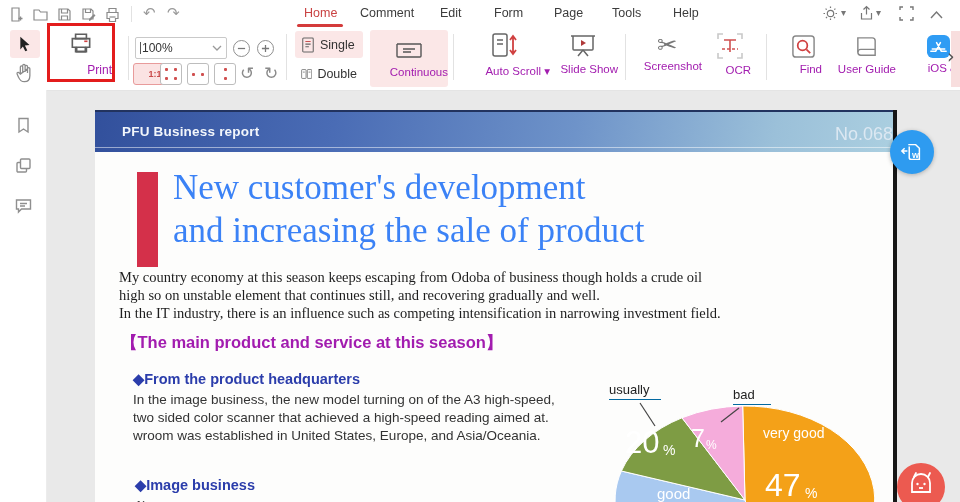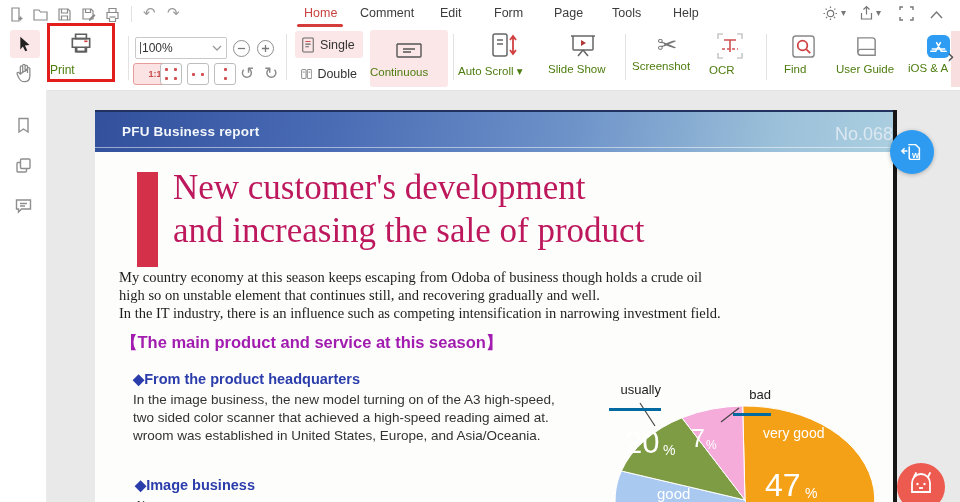--- a/index.html
+++ b/index.html
@@ -11,21 +11,21 @@
   .menubar{left:0;top:0;width:960px;height:28px;background:#fff;}
   .toolbar{left:0;top:28px;width:960px;height:62px;background:#fff;border-bottom:1px solid #e4e4e4;}
   .qicon{top:6px;width:17px;height:17px;color:#8a8a8a;}
   .qicon svg{width:17px;height:17px;display:block;}
   .uglyph{font-family:"DejaVu Sans",sans-serif;color:#9a9a9a;font-size:15px;line-height:17px;}
   .vdiv{width:1px;background:#e2e2e2;}
   .tab{top:6px;font-size:12.5px;color:#3c3c3c;cursor:default;}
   .tab.active{color:#c94242;}
   .tab-underline{height:3px;background:#d43b3b;border-radius:2px;}
   
-  .tlabel{font-size:11.5px;color:#4d7c0f;text-align:left;}
+  .tlabel{font-size:11.5px;color:#a21caf;text-align:right;}
   .pinkbg{background:#fbe7e7;border-radius:3px;}
   .combo{border:1px solid #c9c9c9;border-radius:2px;background:#fff;display:flex;align-items:center;
          font-size:12px;color:#333;padding:0 4px;box-sizing:border-box;}
   .caretline{display:inline-block;width:1px;height:12px;background:#555;margin-right:1px;}
   .circlebtn{border:1.3px solid #8f8f8f;border-radius:50%;box-sizing:border-box;color:#777;
              display:flex;align-items:center;justify-content:center;font-size:13px;line-height:1;}
   .fitbox{border:1px solid #bdbdbd;border-radius:3px;box-sizing:border-box;background:#fff;}
   .reddot{position:absolute;width:3px;height:3px;background:#d05050;border-radius:1px;}
   .one2one{background:#fbe3e3;border:1px solid #e89b9b;border-radius:3px;color:#c94b4b;
            font-size:9px;font-weight:bold;display:flex;align-items:center;justify-content:center;box-sizing:border-box;}
@@ -40,26 +40,26 @@
   
   .page{left:95px;top:110px;width:798px;height:392px;background:#fdfdfc;overflow:hidden;
         border-right:4px solid #161616;box-sizing:content-box;}
   .banner{left:0;top:0;width:798px;height:42px;
           background:linear-gradient(100deg,#32509c 0%,#4a6cb5 30%,#6e93c9 60%,#9bc0d9 85%,#abcfe0 100%);
           border-top:2px solid #22335f;box-sizing:border-box;}
   .banner-line{left:0;top:35px;width:798px;height:1px;background:rgba(255,255,255,.5);}
   .banner-title{left:27px;top:12px;color:#f2f6fb;font-size:13.5px;font-weight:bold;letter-spacing:.2px;}
   .banner-no{right:0;top:12px;color:#dce8f2;font-size:18px;}
   .redbar{left:42px;top:62px;width:21px;height:95px;background:#d4304a;}
-  .headline{left:78px;top:56px;font-family:"Liberation Serif",serif;font-size:35px;line-height:43px;color:#be185d;}
+  .headline{left:78px;top:56px;font-family:"Liberation Serif",serif;font-size:35px;line-height:43px;color:#3b82f6;}
   .intro{left:24px;top:158px;font-family:"Liberation Serif",serif;font-size:14.5px;line-height:18px;color:#1d1d1d;}
   .season{left:26px;top:222px;font-size:16.5px;font-weight:bold;color:#a21caf;}
   .bluehead{font-size:14.5px;font-weight:bold;color:#2b3dab;}
   .secbody{font-size:13.5px;line-height:18px;color:#333;}
-  .callout{font-size:13px;color:#222;border-bottom:3px solid #0369a1;text-align:right;padding-bottom:11px;}
+  .callout{font-size:13px;color:#222;border-bottom:1px solid #0369a1;text-align:left;padding-bottom:2px;}
   .pietext{font-family:"Liberation Sans",sans-serif;fill:#fff;}
   
   .float-blue{left:890px;top:130px;width:44px;height:44px;border-radius:50%;background:#2e9bf0;
               box-shadow:0 1px 4px rgba(0,0,0,.25);display:flex;align-items:center;justify-content:center;z-index:40;}
   .float-red{left:897px;top:463px;width:48px;height:48px;border-radius:50%;background:#ec5a50;
              display:flex;align-items:flex-start;justify-content:center;z-index:40;}
 </style>
 </head>
 <body>
 

